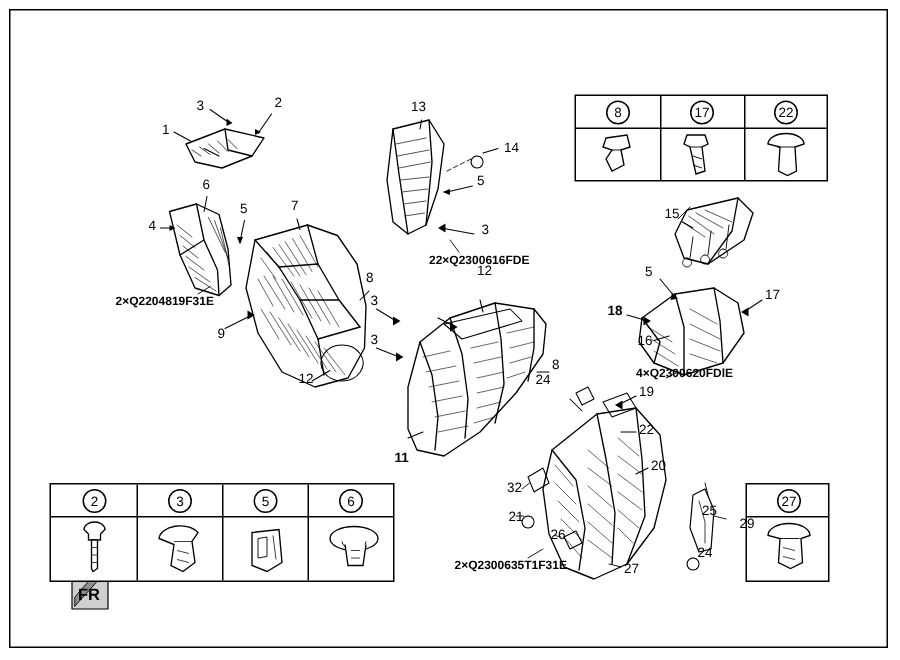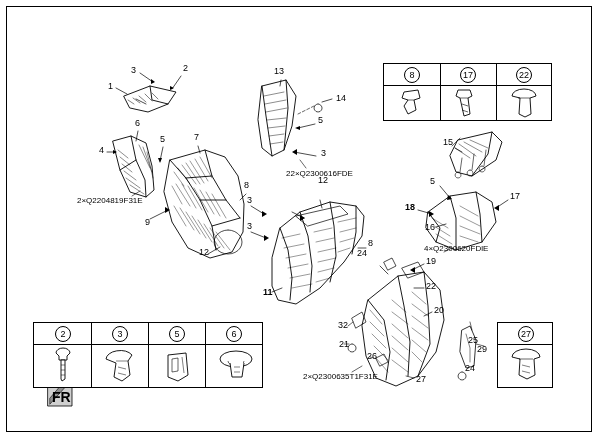--- a/index.html
+++ b/index.html
@@ -24,21 +24,21 @@
   svg.art{
     position:absolute;left:0;top:0;width:600px;height:440px;
   }
   .lbl{
     position:absolute;
     font-size:9px;
     color:#000;
     white-space:nowrap;
     line-height:10px;
   }
-  .lbl.code{font-size:8px;}
+  .lbl.code{font-size:8px;font-weight:bold;}
   .num{
     position:absolute;
     font-size:9px;color:#000;white-space:nowrap;
   }
   .boxTop{
     position:absolute;
     left:383px;top:63px;width:169px;height:58px;
     border:1px solid #000;box-sizing:border-box;background:#fff;
   }
   .boxBottom{
@@ -347,21 +347,21 @@
   <div class="num" style="left:108px;top:81px;">1</div>
   <div class="num" style="left:183px;top:63px;">2</div>
   <div class="num" style="left:131px;top:65px;">3</div>
   <div class="num" style="left:99px;top:145px;">4</div>
   <div class="num" style="left:160px;top:134px;">5</div>
   <div class="num" style="left:135px;top:118px;">6</div>
   <div class="num" style="left:194px;top:132px;">7</div>
   <div class="num" style="left:244px;top:180px;">8</div>
   <div class="num" style="left:145px;top:217px;">9</div>
   <div class="num" style="left:199px;top:247px;">12</div>
-  <div class="num" style="left:263px;top:287px;font-weight:bold;">11</div>
+  <div class="num" style="left:263px;top:300px;font-weight:bold;">11</div>
   <div class="num" style="left:318px;top:175px;">12</div>
   <div class="num" style="left:274px;top:66px;">13</div>
   <div class="num" style="left:336px;top:93px;">14</div>
   <div class="num" style="left:318px;top:115px;">5</div>
   <div class="num" style="left:321px;top:148px;">3</div>
   <div class="num" style="left:247px;top:195px;">3</div>
   <div class="num" style="left:247px;top:221px;">3</div>
   <div class="num" style="left:368px;top:238px;">8</div>
   <div class="num" style="left:357px;top:248px;">24</div>
   <div class="num" style="left:443px;top:137px;">15</div>
@@ -370,23 +370,23 @@
   <div class="num" style="left:405px;top:202px;font-weight:bold;">18</div>
   <div class="num" style="left:425px;top:222px;">16</div>
   <div class="num" style="left:426px;top:256px;">19</div>
   <div class="num" style="left:426px;top:281px;">22</div>
   <div class="num" style="left:434px;top:305px;">20</div>
   <div class="num" style="left:338px;top:320px;">32</div>
   <div class="num" style="left:339px;top:339px;">21</div>
   <div class="num" style="left:367px;top:351px;">26</div>
   <div class="num" style="left:416px;top:374px;">27</div>
   <div class="num" style="left:468px;top:335px;">25</div>
-  <div class="num" style="left:477px;top:344px;text-align:right;">29</div>
+  <div class="num" style="left:493px;top:344px;text-align:right;">29</div>
   <div class="num" style="left:465px;top:363px;">24</div>
 
   <div class="lbl code" style="left:77px;top:196px;">2×Q2204819F31E</div>
   <div class="lbl code" style="left:286px;top:169px;">22×Q2300616FDE</div>
   <div class="lbl code" style="left:424px;top:244px;text-align:right;">4×Q2300620FDlE</div>
   <div class="lbl code" style="left:303px;top:372px;">2×Q2300635T1F31E</div>
 
-  <div class="lbl" style="left:52px;top:392px;font-size:14px;font-weight:bold;">FR</div>
+  <div class="lbl" style="left:52px;top:392px;font-size:11px;font-weight:bold;">FR</div>
 
 </div>
 
 </body></html>

